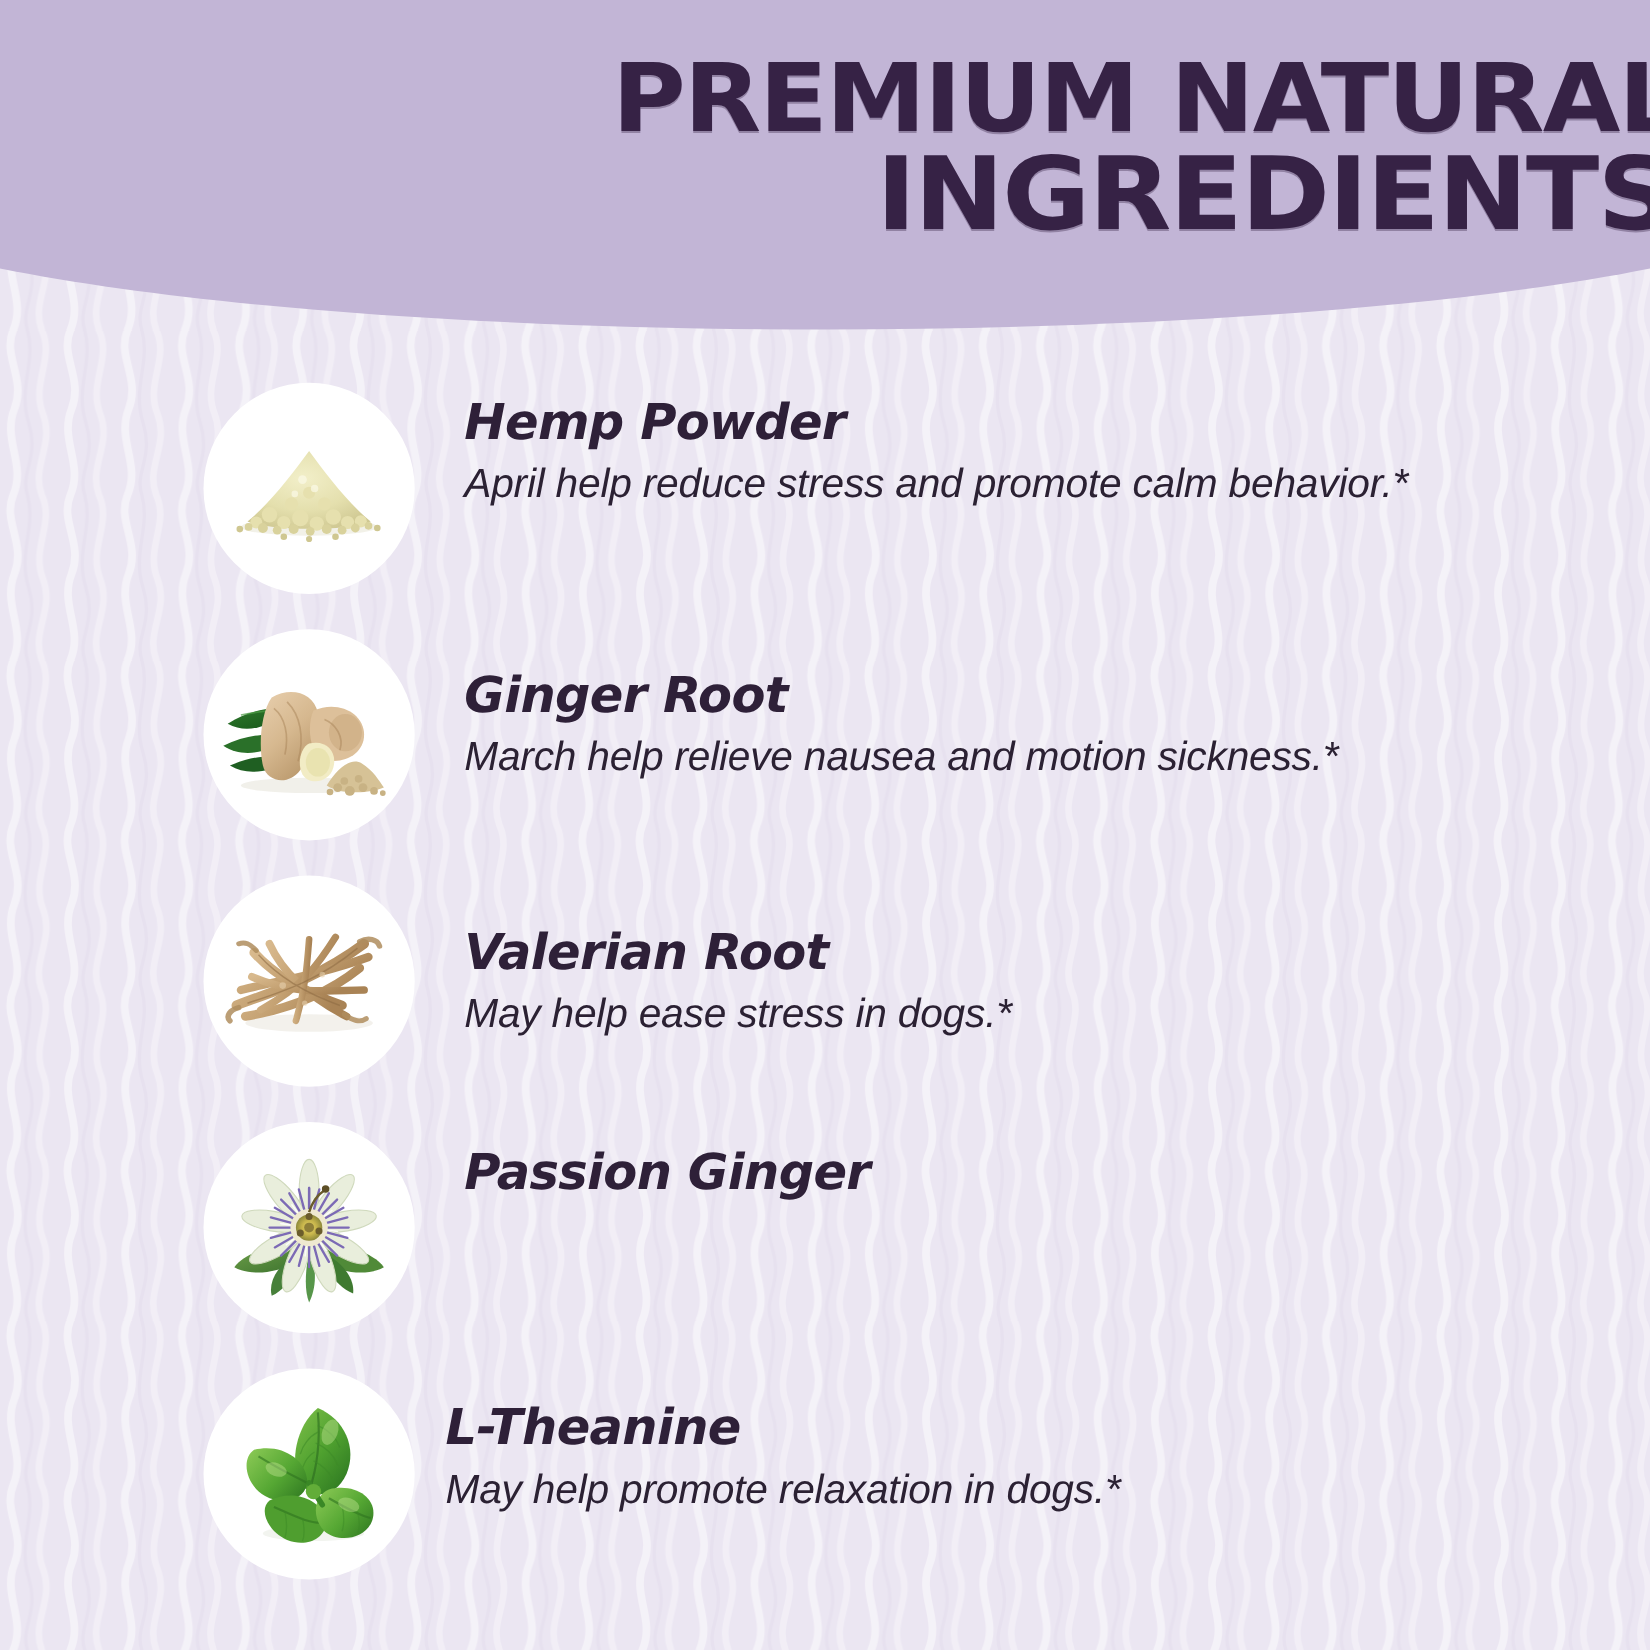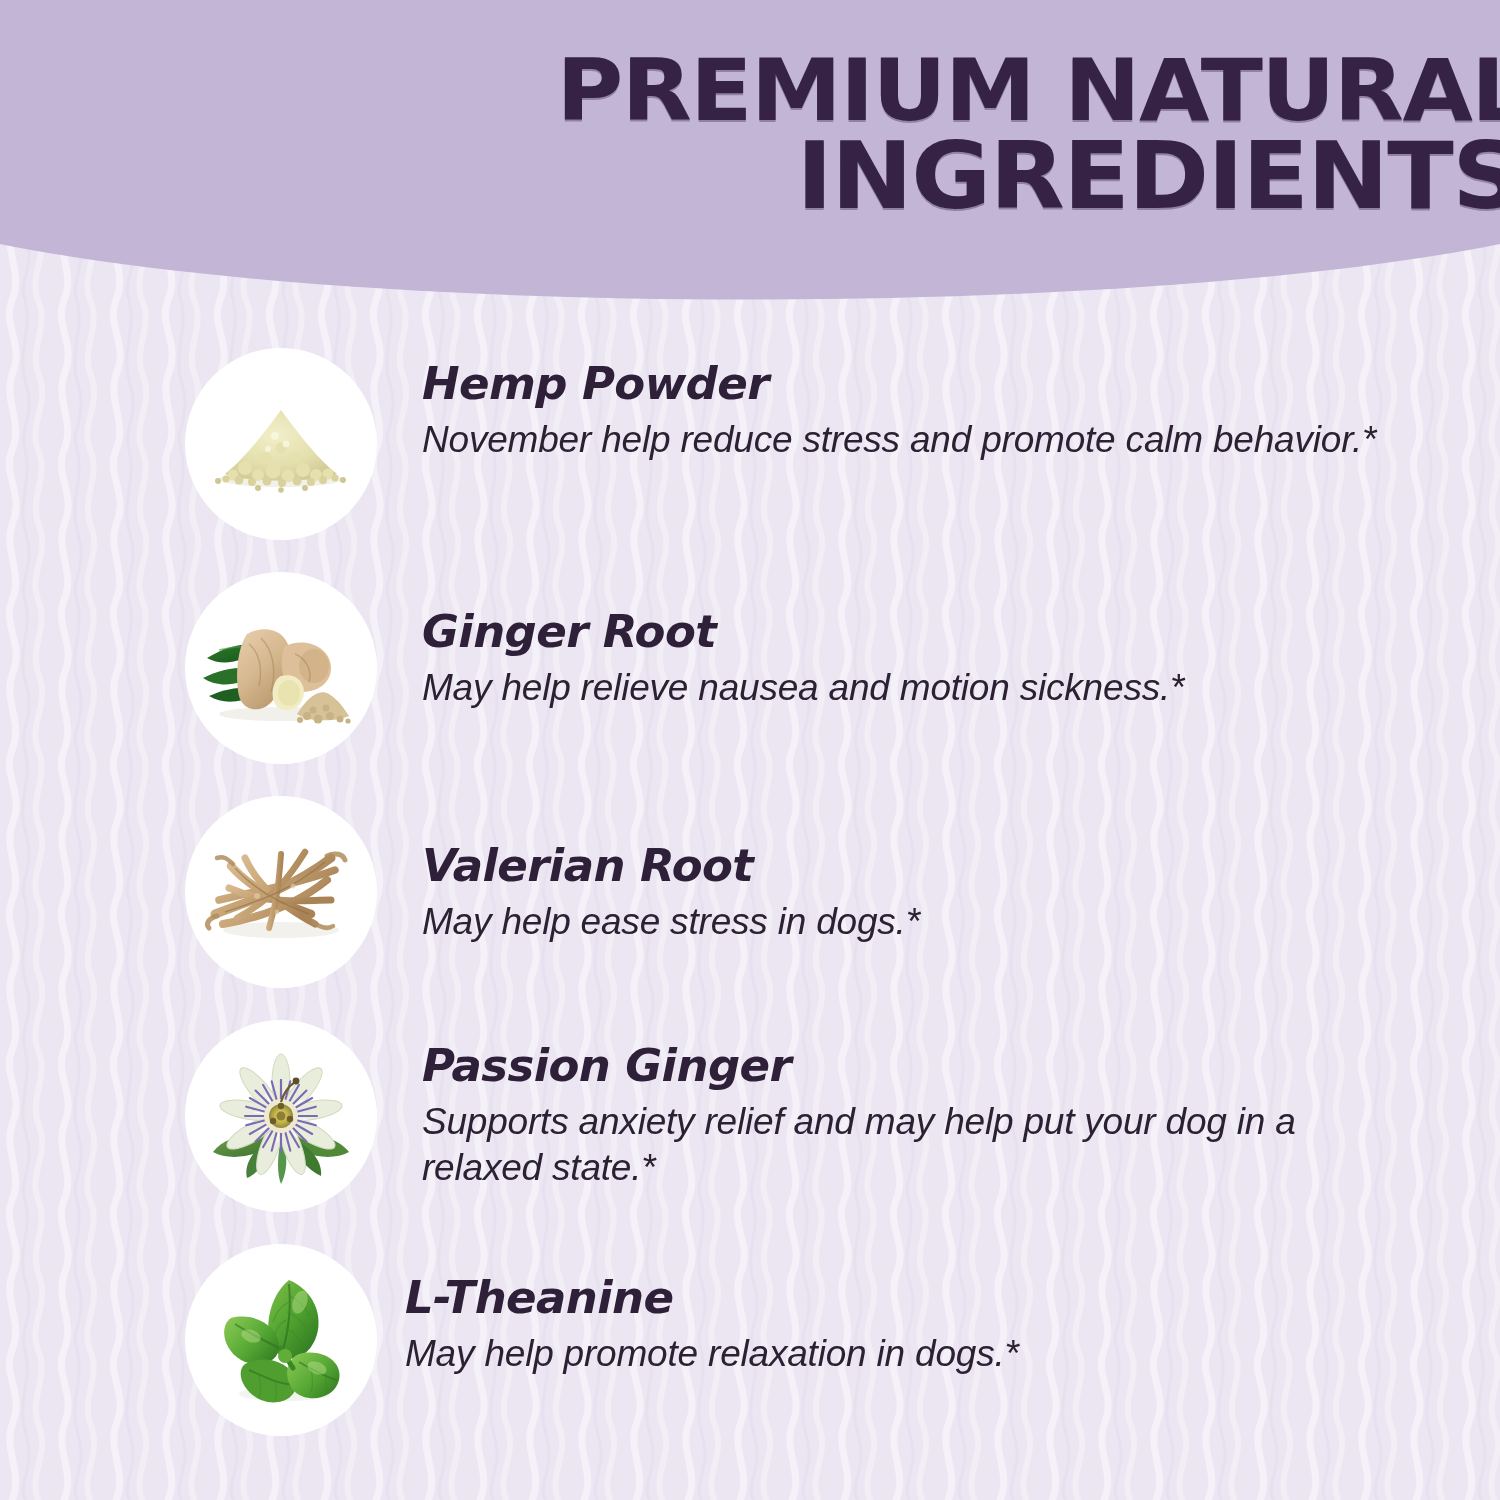--- a/index.html
+++ b/index.html
@@ -176,21 +176,21 @@
           <g fill="#faf8e4" opacity=".75">
             <circle cx="90" cy="88" r="4"></circle>
               <circle cx="101" cy="96" r="3.4"></circle>
             <circle cx="83" cy="101" r="3"></circle>
           </g>
         </svg>
       </div>
     </div>
     <div class="rowtext">
       <h2 class="ing-name">Hemp Powder</h2>
-      <p class="ing-desc">November help reduce stress and promote calm behavior.*</p>
+      <p class="ing-desc">April help reduce stress and promote calm behavior.*</p>
     </div>
   </section>
 
   <section class="row r2">
     <div class="thumb-wrap">
       <div class="thumb">
         <svg width="192" height="192" viewBox="0 0 192 192">
           <defs>
             <linearGradient id="gingG" x1="0" y1="0" x2="0.6" y2="1">
               <stop offset="0%" stop-color="#e8cfae"></stop>
@@ -236,21 +236,21 @@
             <circle cx="128" cy="138" r="3.5"></circle>
               <circle cx="141" cy="136" r="3.5"></circle>
             <circle cx="115" cy="148" r="3"></circle>
               <circle cx="163" cy="149" r="2.6"></circle>
           </g>
         </svg>
       </div>
     </div>
     <div class="rowtext">
       <h2 class="ing-name">Ginger Root</h2>
-      <p class="ing-desc">May help relieve nausea and motion sickness.*</p>
+      <p class="ing-desc">March help relieve nausea and motion sickness.*</p>
     </div>
   </section>
 
   <section class="row r3">
     <div class="thumb-wrap">
       <div class="thumb">
         <svg width="192" height="192" viewBox="0 0 192 192">
           <defs>
             <linearGradient id="rootG" x1="0" y1="0" x2="1" y2="0.4">
               <stop offset="0%" stop-color="#d8b98d"></stop>
@@ -376,21 +376,20 @@
             <circle cx="88" cy="101" r="3.2"></circle>
           </g>
           <circle cx="96" cy="96" r="4.5" fill="#8e7f38"></circle>
           <path d="M96 82 C 99 72, 104 66, 110 62" stroke="#6b5d2c" stroke-width="2.2" fill="none"></path>
           <circle cx="111" cy="61" r="3.4" fill="#5d4f26"></circle>
         </svg>
       </div>
     </div>
     <div class="rowtext">
       <h2 class="ing-name">Passion Ginger</h2>
-      <p class="ing-desc">Supports anxiety relief and may help put your dog in a relaxed state.*</p>
     </div>
   </section>
 
   <section class="row r5">
     <div class="thumb-wrap">
       <div class="thumb">
         <svg width="192" height="192" viewBox="0 0 192 192">
           <defs>
             <linearGradient id="lf1" x1="0" y1="0" x2="0.8" y2="1">
               <stop offset="0%" stop-color="#7fc04a"></stop>

